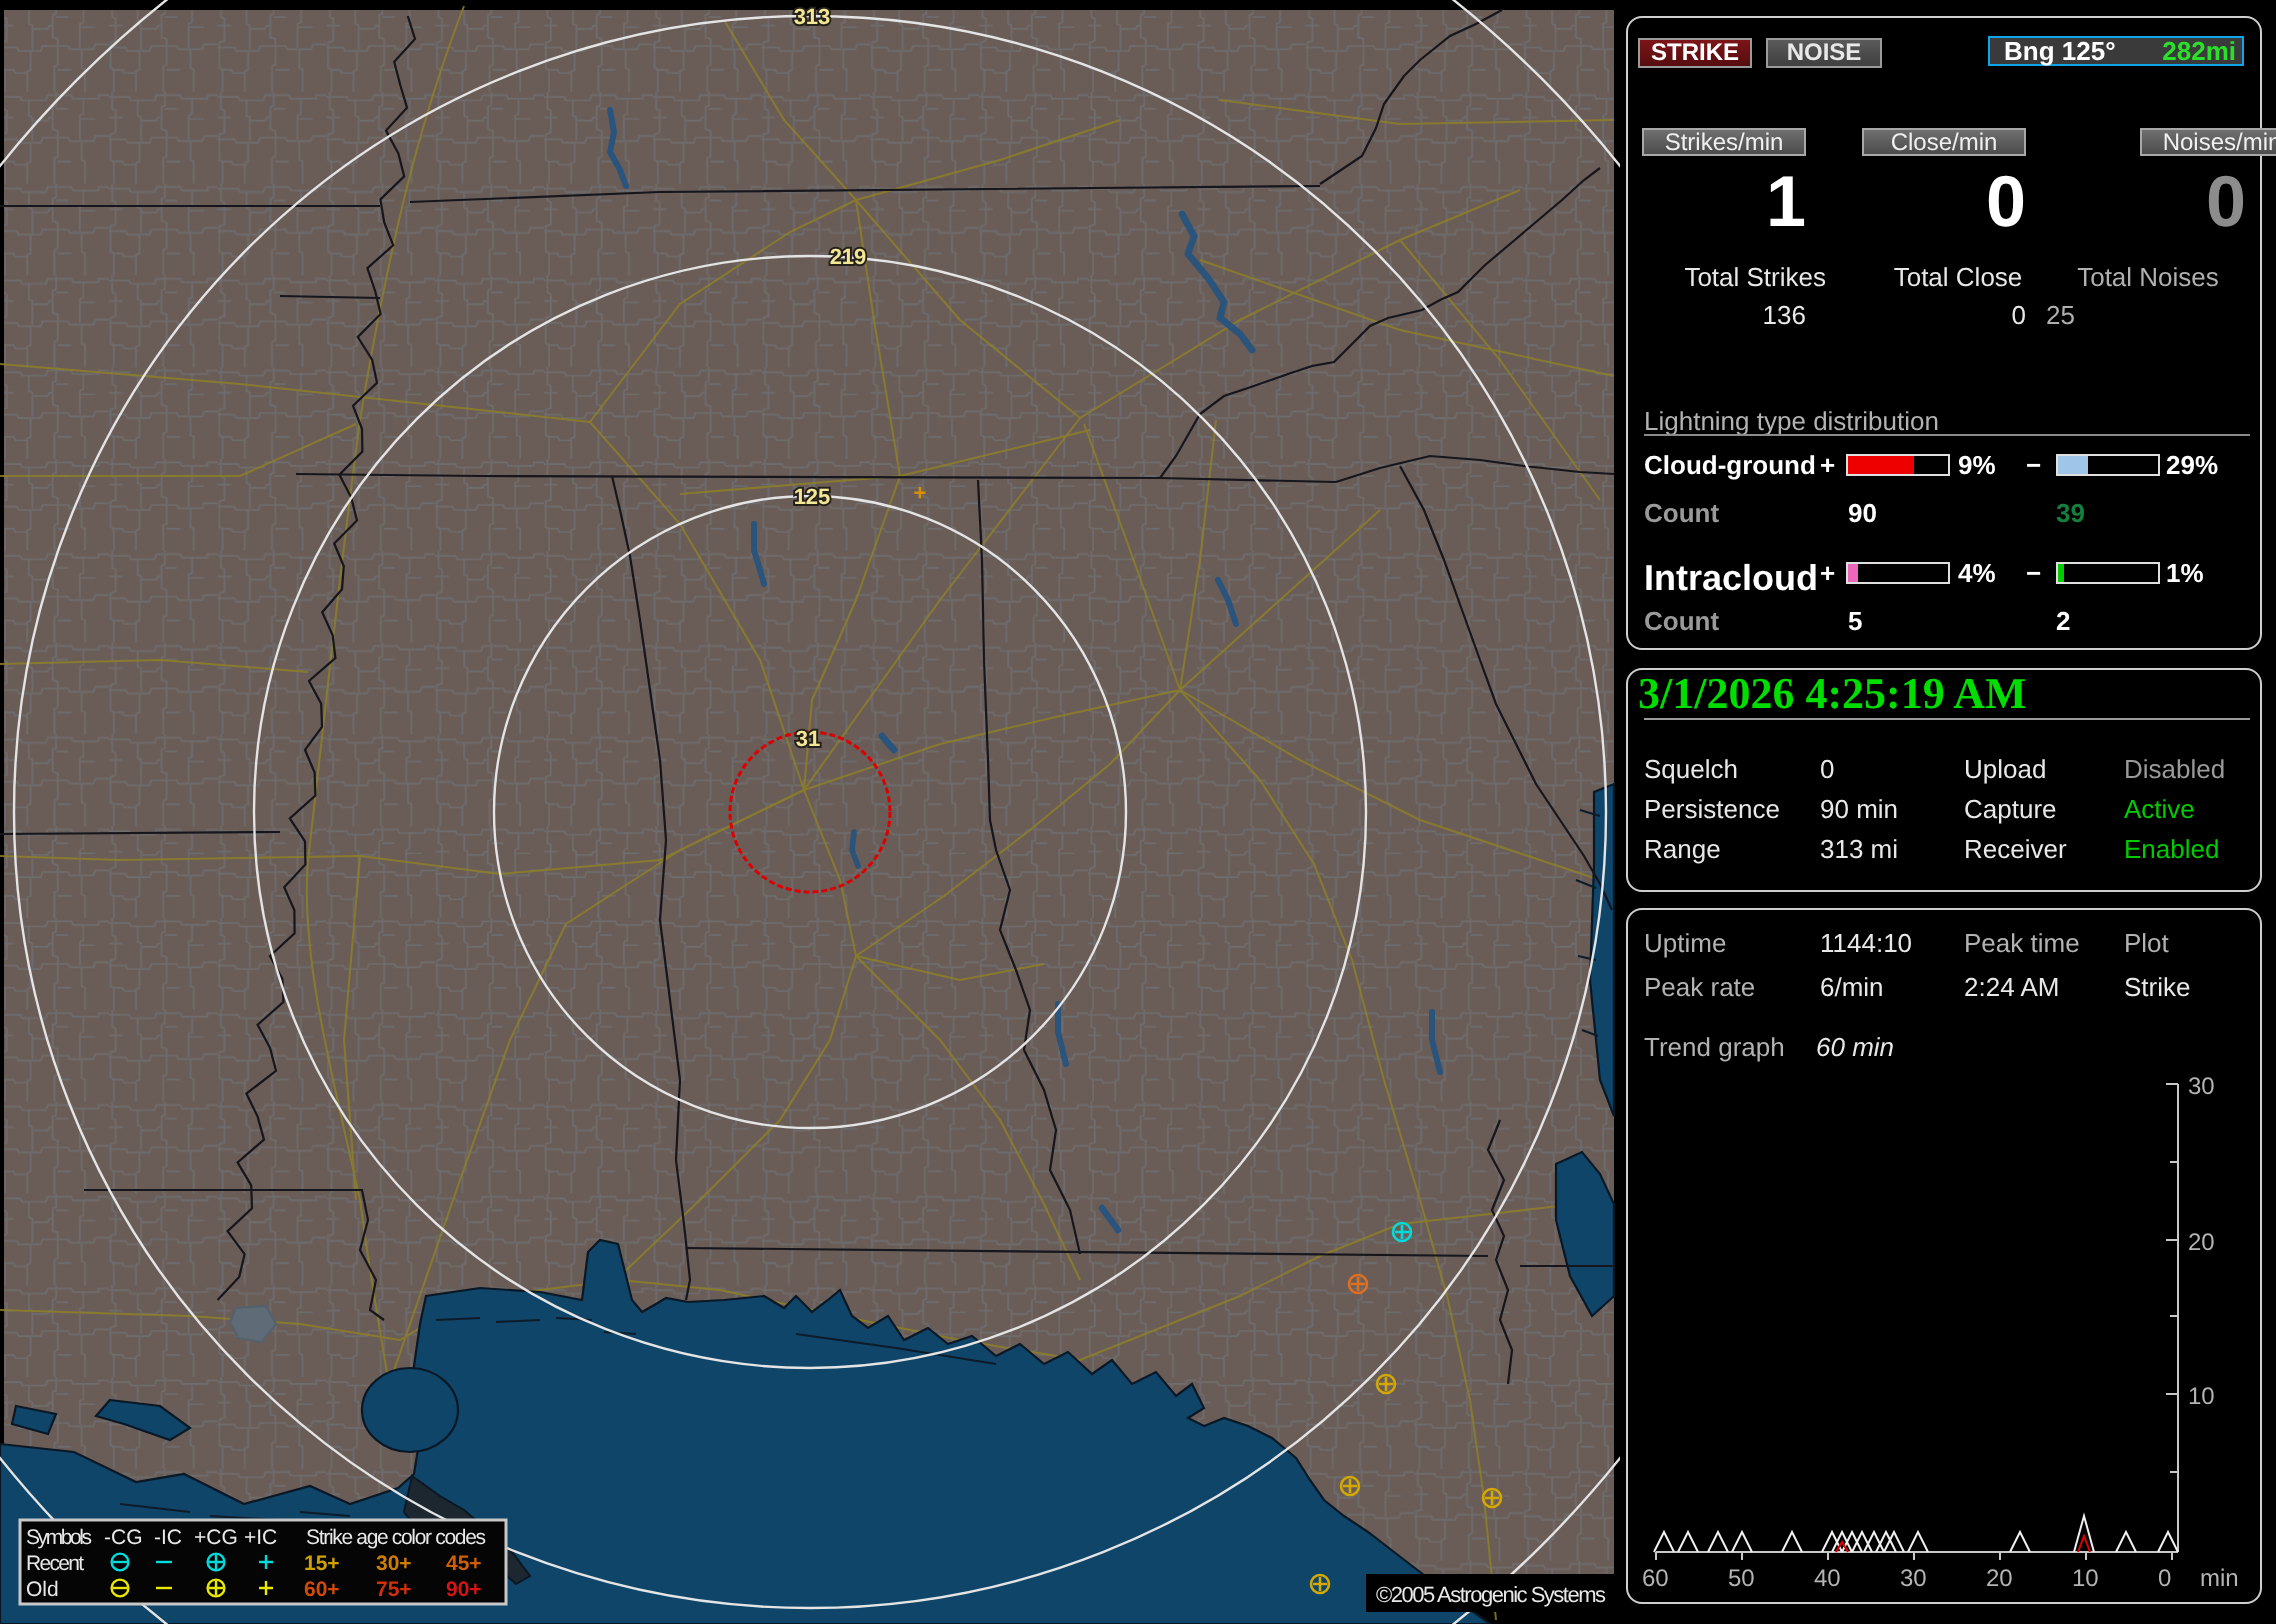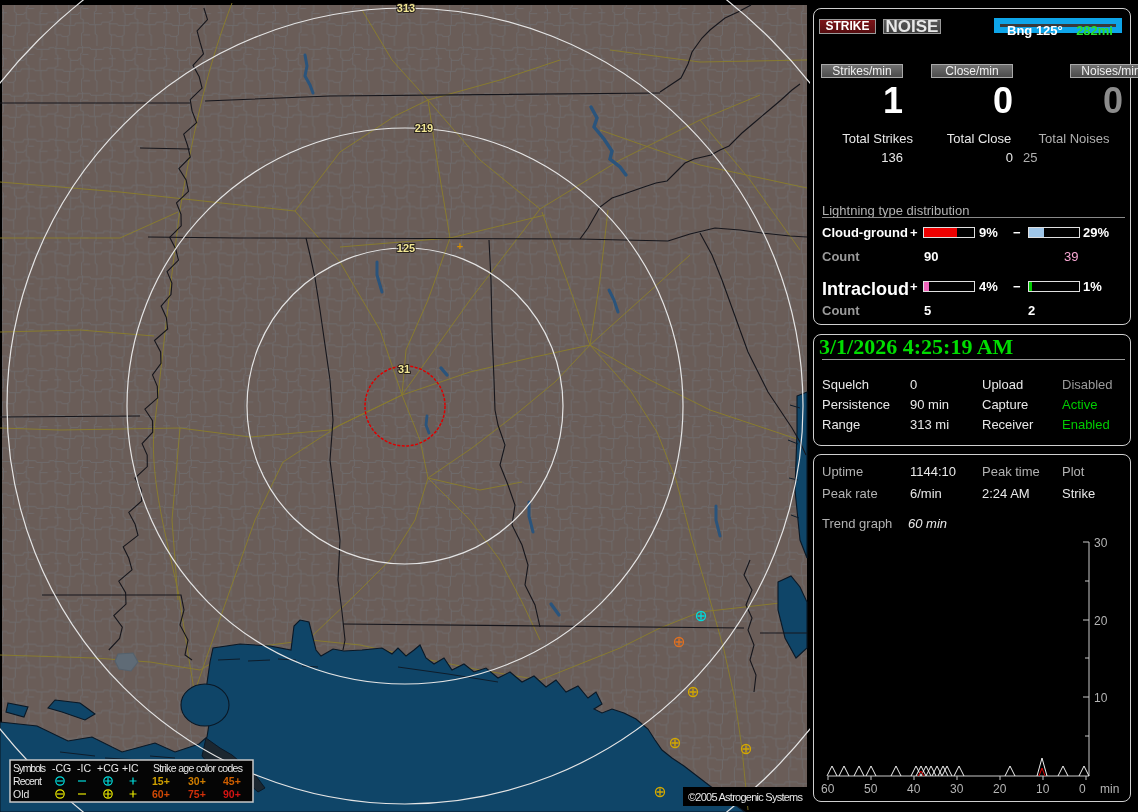--- a/index.html
+++ b/index.html
@@ -200,22 +200,22 @@
    <text x="223" y="798" fill="#d61414">90+</text>
   </g>
  </g>
 </svg>
 
 <div class="panel" style="top:8px;height:317px;"></div>
 <div class="panel" style="top:334px;height:112px;"></div>
 <div class="panel" style="top:454px;height:348px;"></div>
 
 <div class="abs" style="left:819px;top:19px;width:57px;height:15px;background:linear-gradient(#7c1418,#550d10);border:1px solid #9a9a9a;color:#fff;font-size:12px;font-weight:bold;text-align:center;line-height:13px;">STRIKE</div>
-<div class="abs" style="left:883px;top:19px;width:58px;height:15px;background:linear-gradient(#5a5a5a,#3f3f3f);border:1px solid #9a9a9a;color:#e8e8e8;font-size:17px;font-weight:bold;text-align:center;line-height:13px;">NOISE</div>
-<div class="abs" style="left:994px;top:18px;width:128px;height:15px;background:#3a3a3a;border:6px solid #0ea5e9;color:#fff;font-size:13px;font-weight:bold;line-height:13px;">
+<div class="abs" style="left:883px;top:19px;width:58px;height:15px;background:linear-gradient(#5a5a5a,#3f3f3f);border:1px solid #9a9a9a;color:#e8e8e8;font-size:12px;font-weight:bold;text-align:center;line-height:13px;">NOISE</div>
+<div class="abs" style="left:994px;top:18px;width:128px;height:15px;background:#3a3a3a;border:1px solid #0ea5e9;color:#fff;font-size:13px;font-weight:bold;line-height:13px;">
     <span style="position:absolute;left:7px;">Bng 125°</span>
     <span style="position:absolute;right:3px;color:#2ae02a">282mi</span>
   </div>
 
 <div class="abs" style="left:821px;top:64px;width:82px;height:14px;background:linear-gradient(#6f6f6f,#4c4c4c);border:1px solid #a8a8a8;color:#f0f0f0;font-size:12px;text-align:center;line-height:12px;">Strikes/min</div>
 <div class="abs" style="left:931px;top:64px;width:82px;height:14px;background:linear-gradient(#6f6f6f,#4c4c4c);border:1px solid #a8a8a8;color:#f0f0f0;font-size:12px;text-align:center;line-height:12px;">Close/min</div>
 <div class="abs" style="left:1042px;top:64px;width:82px;height:14px;background:linear-gradient(#6f6f6f,#4c4c4c);border:1px solid #a8a8a8;color:#f0f0f0;font-size:12px;text-align:center;line-height:12px;margin-left:28px;">Noises/min</div>
 
 <div class="abs" style="left:803px;top:80px;width:100px;text-align:right;color:#fff;font-size:36px;font-weight:bold;">1</div>
 <div class="abs" style="left:913px;top:80px;width:100px;text-align:right;color:#fff;font-size:36px;font-weight:bold;">0</div>
@@ -238,21 +238,21 @@
   </div>
 <div class="abs" style="left:979px;top:225px;color:#fff;font-size:13px;font-weight:bold;">9%</div>
 <div class="abs" style="left:1013px;top:225px;color:#fff;font-size:13px;font-weight:bold;">−</div>
 <div class="abs" style="left:1028px;top:227px;width:52px;height:11px;border:1px solid #e0e0e0;background:#000;">
     <div style="width:29%;height:100%;background:#9fc6e8;"></div>
   </div>
 <div class="abs" style="left:1083px;top:225px;color:#fff;font-size:13px;font-weight:bold;">29%</div>
 
 <div class="abs" style="left:822px;top:249px;color:#9a9a9a;font-size:13px;font-weight:bold;">Count</div>
 <div class="abs" style="left:924px;top:249px;color:#fff;font-size:13px;font-weight:bold;">90</div>
-<div class="abs" style="left:1064px;top:249px;color:#f9a8d4;font-size:13px;font-weight:normal;">39</div>
+<div class="abs" style="left:1028px;top:249px;color:#15803d;font-size:13px;font-weight:bold;">39</div>
 
 <div class="abs" style="left:822px;top:279px;color:#fff;font-size:18px;font-weight:bold;">Intracloud</div>
 <div class="abs" style="left:910px;top:279px;color:#fff;font-size:13px;font-weight:bold;">+</div>
 <div class="abs" style="left:923px;top:281px;width:52px;height:11px;border:1px solid #e0e0e0;background:#000;">
     <div style="width:5px;height:100%;background:#ee66bb;"></div>
   </div>
 <div class="abs" style="left:979px;top:279px;color:#fff;font-size:13px;font-weight:bold;">4%</div>
 <div class="abs" style="left:1013px;top:279px;color:#fff;font-size:13px;font-weight:bold;">−</div>
 <div class="abs" style="left:1028px;top:281px;width:52px;height:11px;border:1px solid #e0e0e0;background:#000;">
     <div style="width:3px;height:100%;background:#00cc00;"></div>

